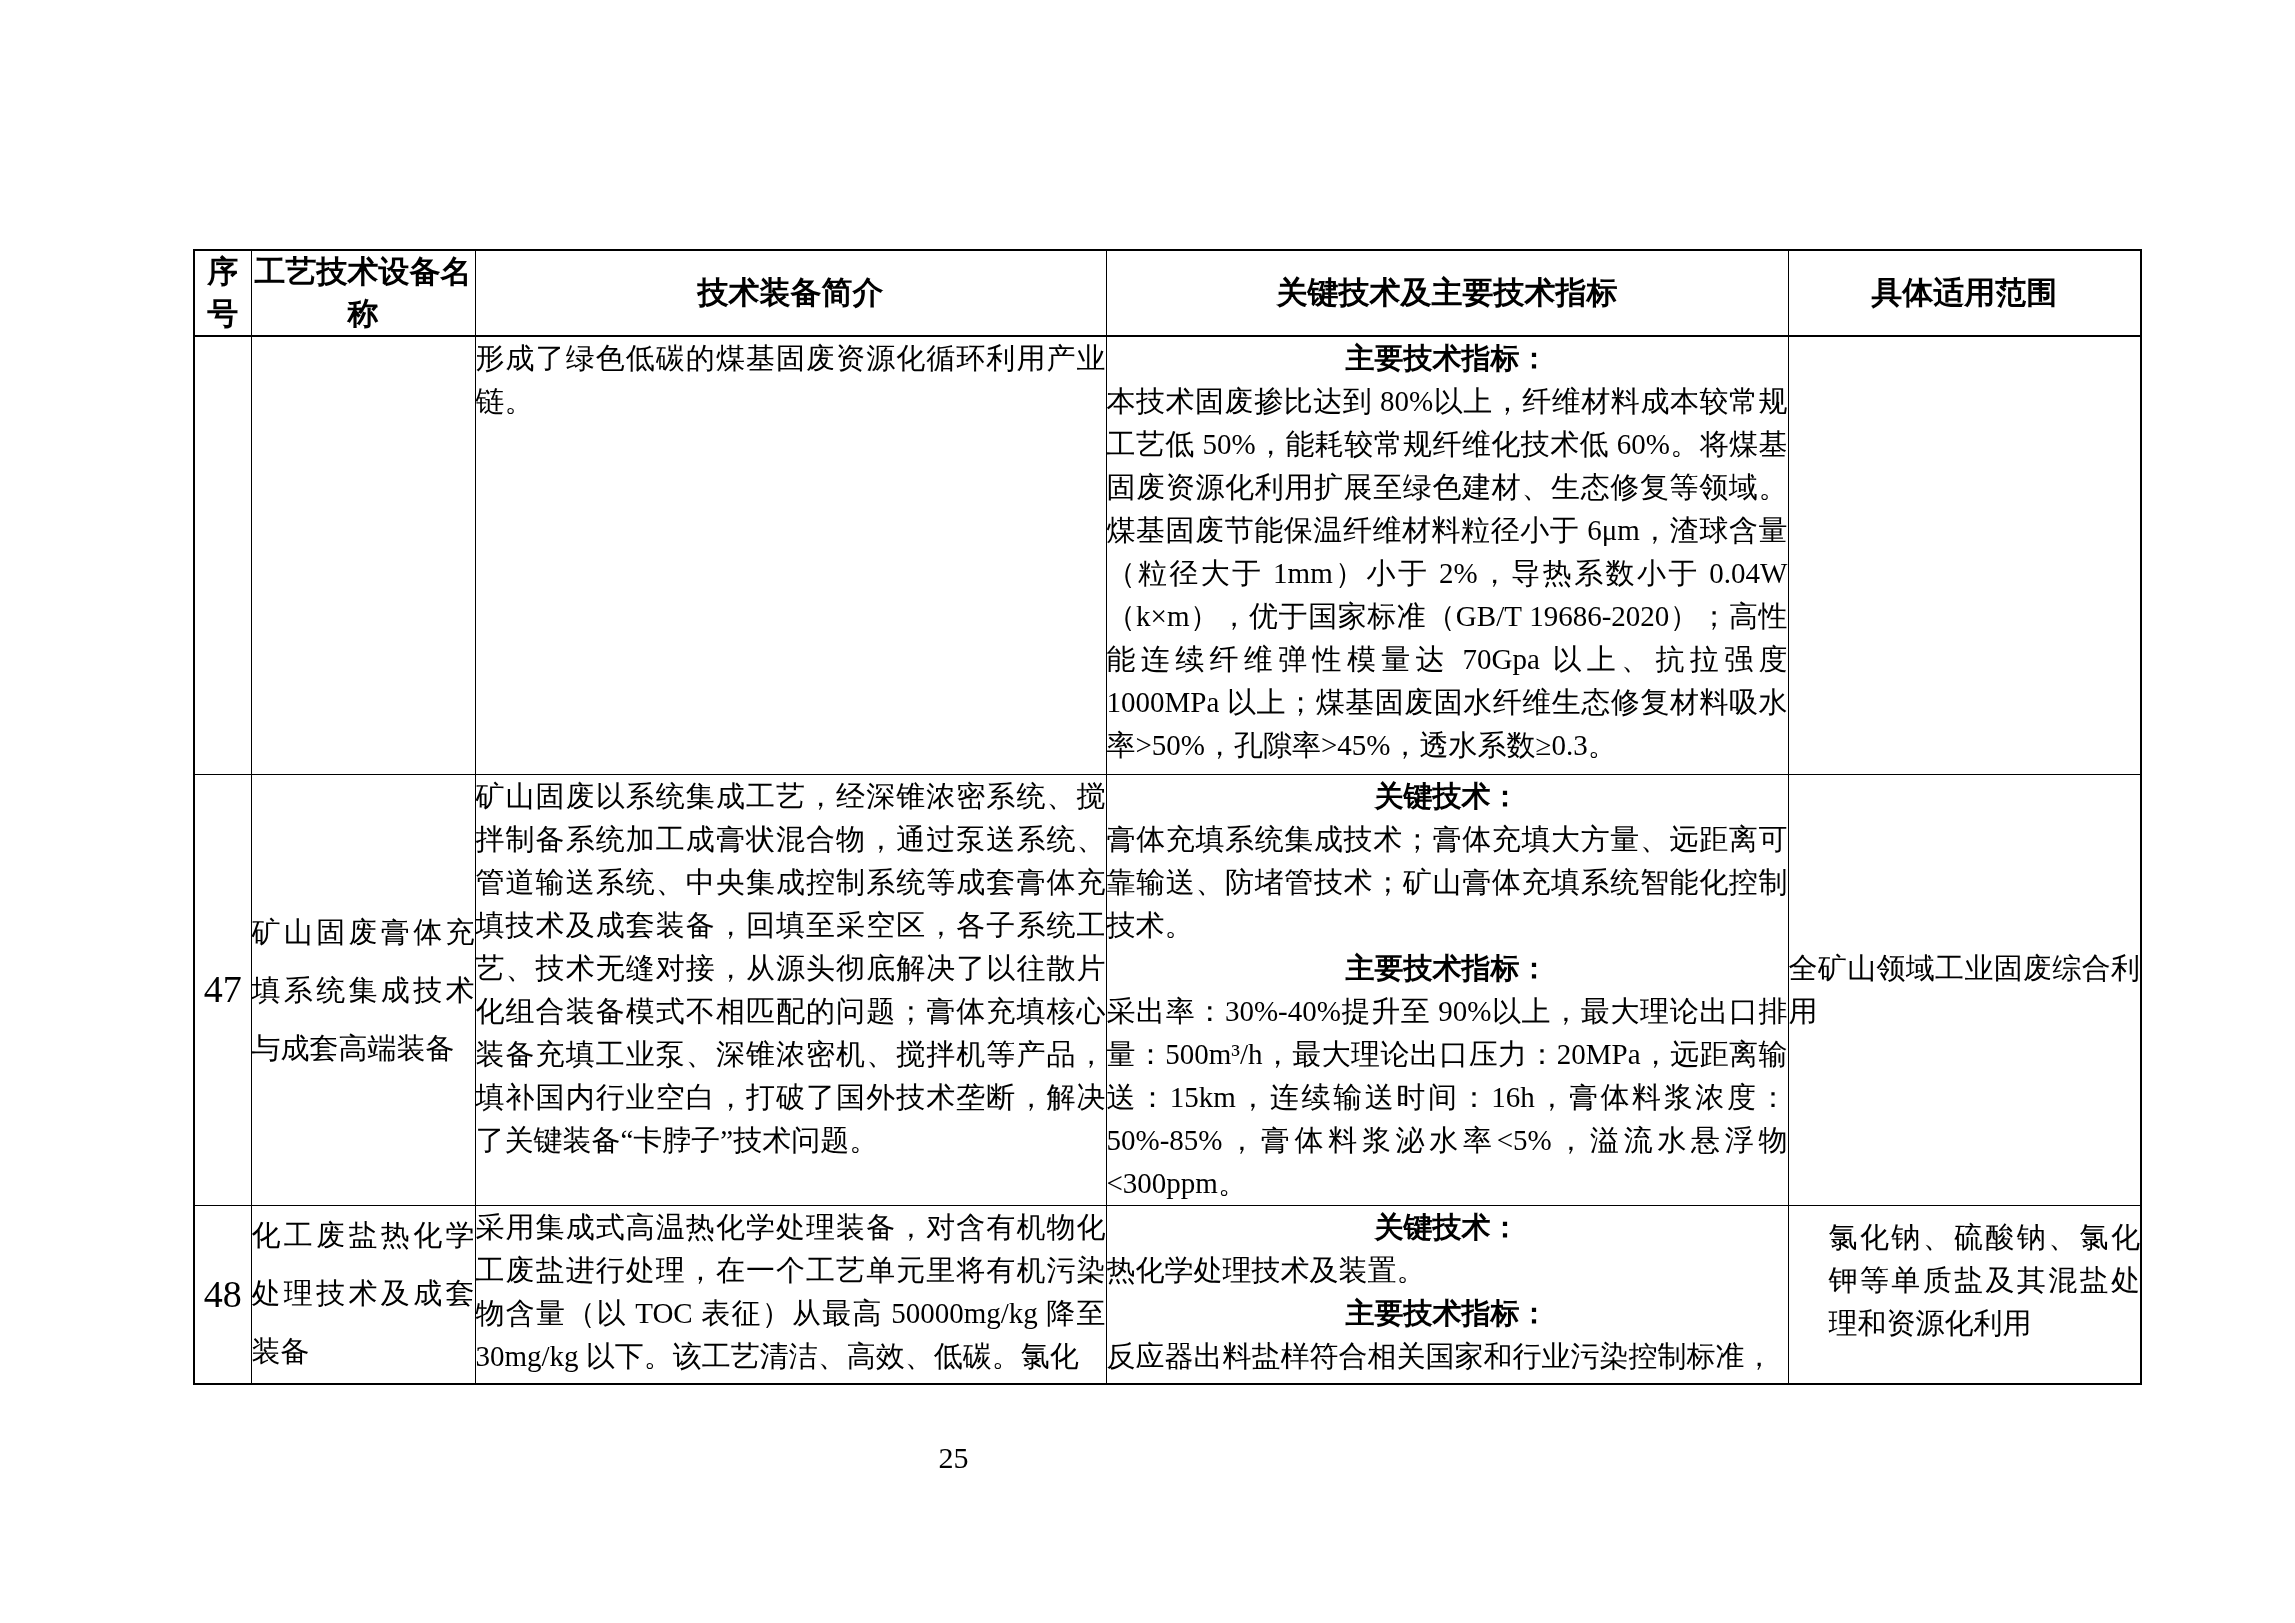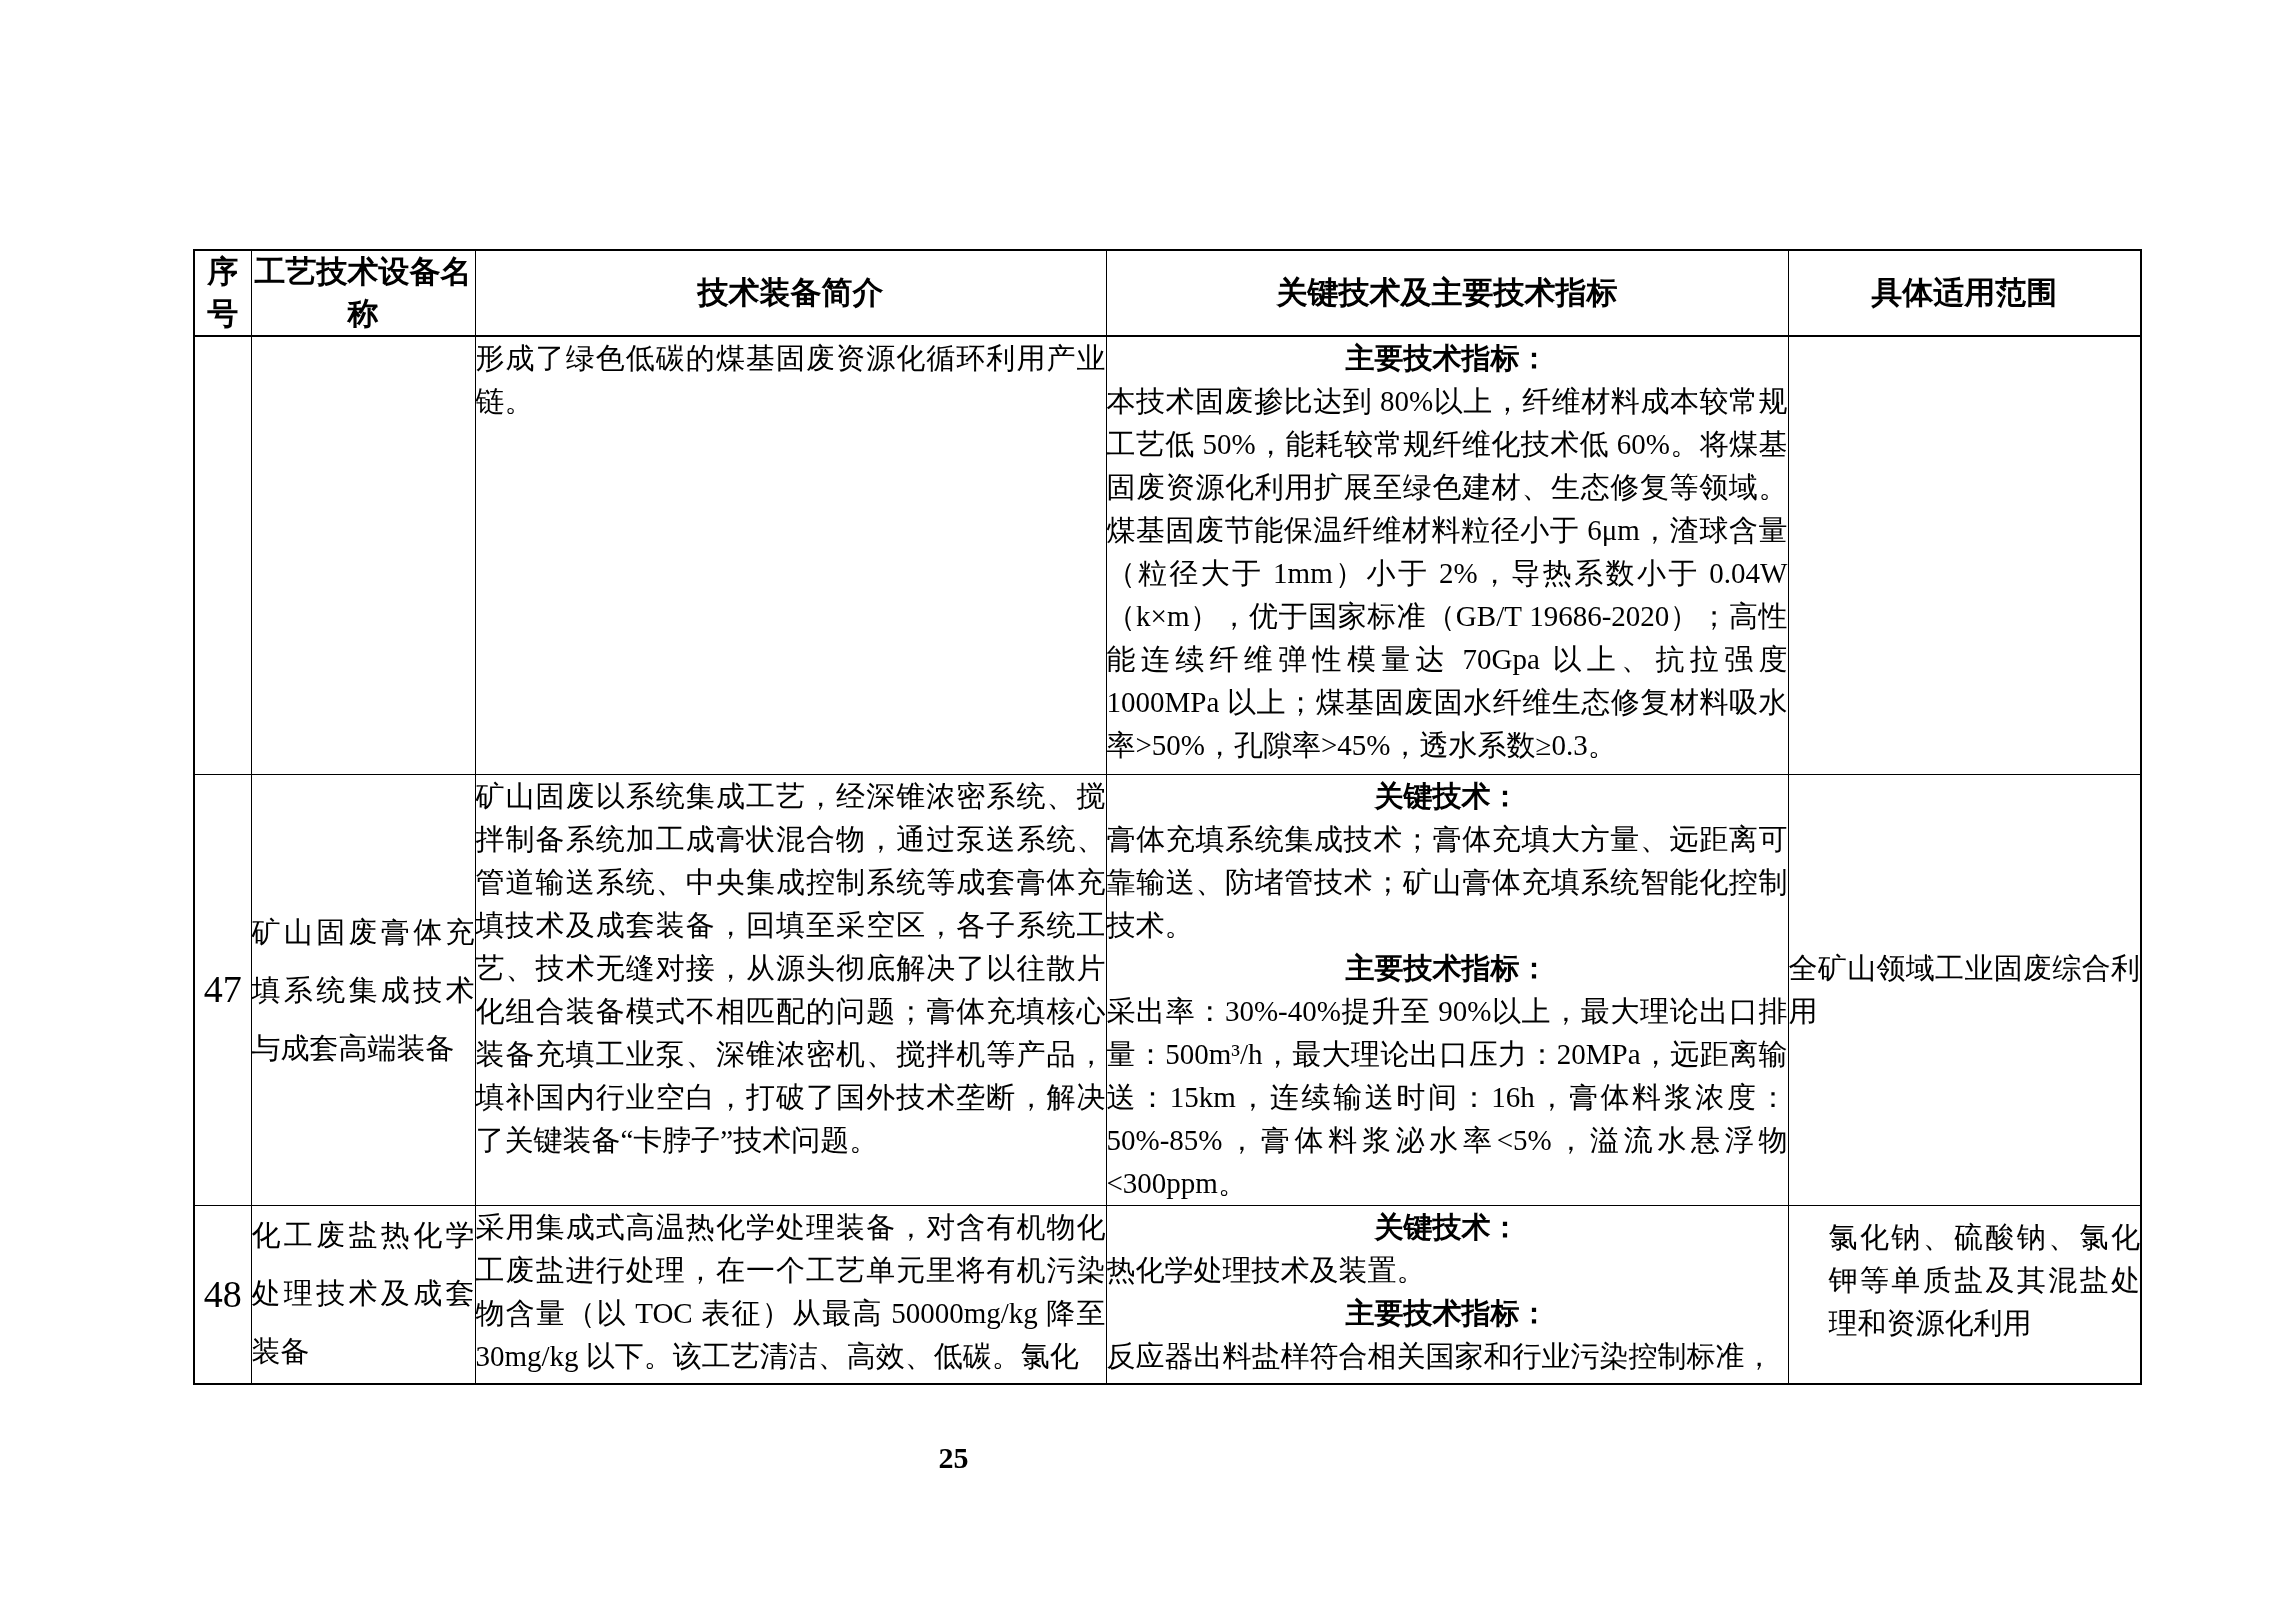--- a/index.html
+++ b/index.html
@@ -93,21 +93,20 @@
     text-align: justify;
   }
   .page-number {
     position: absolute;
     top: 1441px;
     left: 0;
     width: 1907px;
     text-align: center;
     font-size: 30px;
     line-height: 34px;
-    font-weight: bold;
   }
 </style>
 </head>
 <body>
 
 <table class="doc-table">
   <colgroup>
     <col style="width:57px">
     <col style="width:224px">
     <col style="width:631px">

